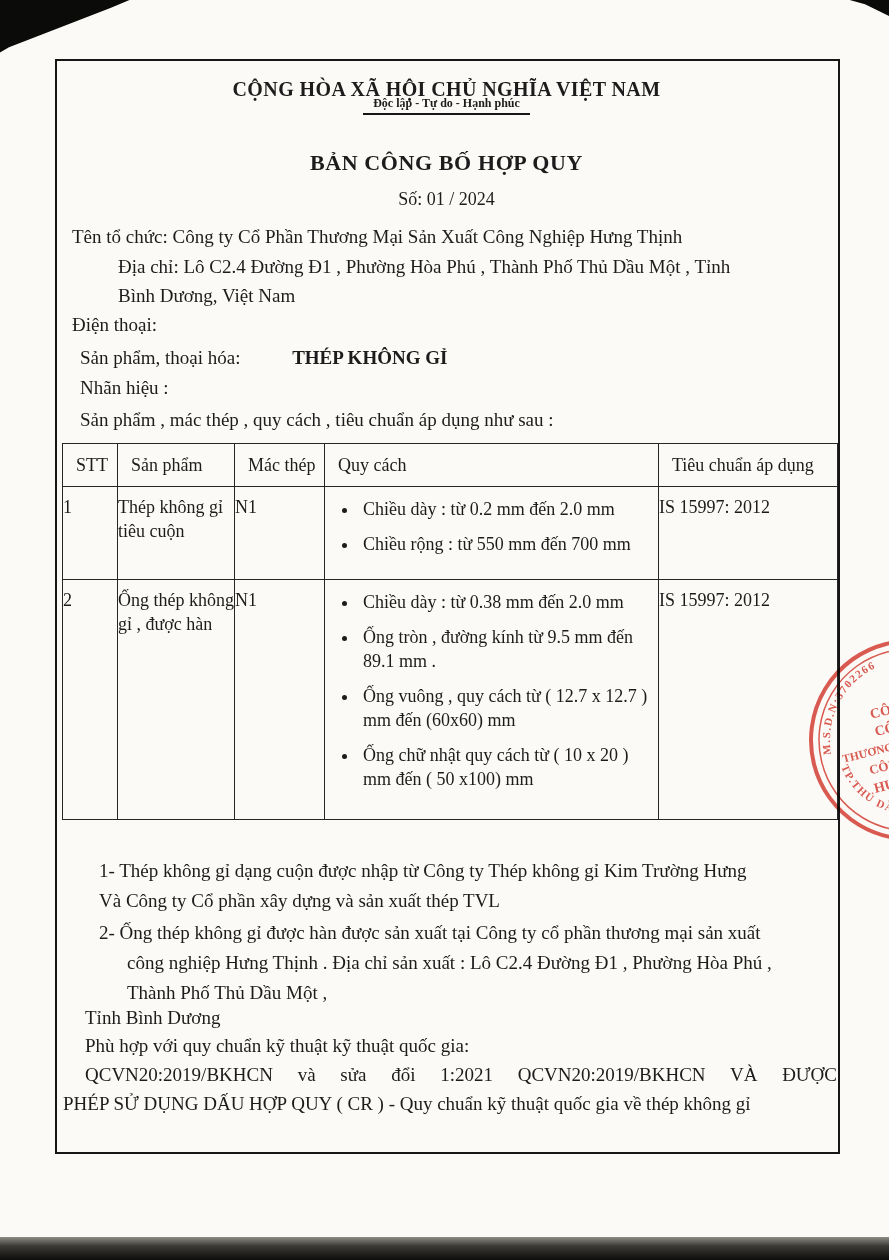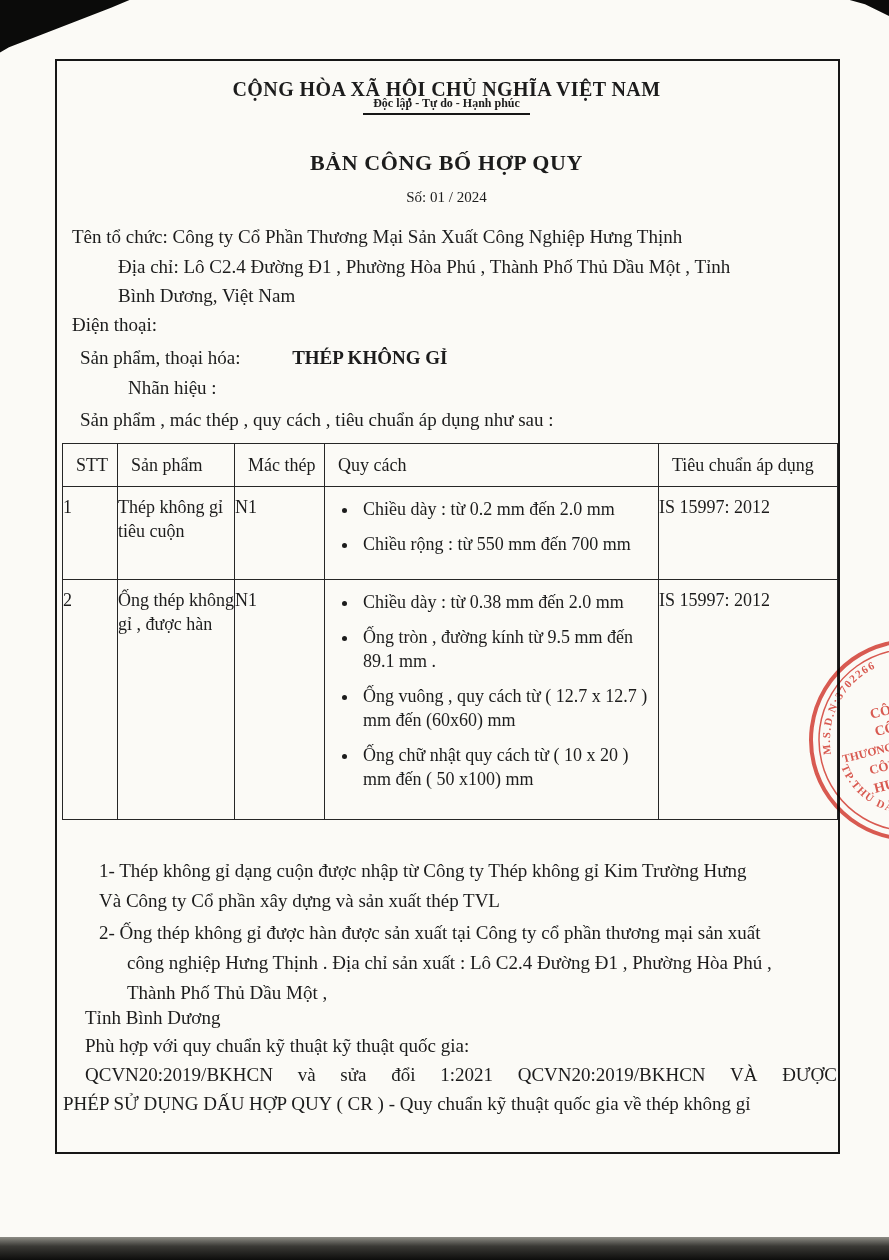--- a/index.html
+++ b/index.html
@@ -21,29 +21,29 @@
     background:linear-gradient(180deg,#8d8c85 0%,#3a3935 40%,#0d0d0c 100%);}
   
   .frame{position:absolute;left:55px;top:59px;width:781px;height:1091px;
     border:2px solid #161616;}
   
   .center-band{position:absolute;left:55px;width:783px;text-align:center;}
   .h-national{top:78px;font-size:20px;font-weight:bold;letter-spacing:.4px;}
   .h-motto{top:96px;font-size:12px;font-weight:bold;}
   .h-motto span{display:inline-block;border-bottom:2px solid #161616;padding:0 10px 2px 10px;}
   .h-title{top:150px;font-size:22px;font-weight:bold;letter-spacing:.6px;}
-  .h-number{top:189px;font-size:15px;}
+  .h-number{top:189px;font-size:18px;}
   
   .para{position:absolute;font-size:19px;line-height:29px;}
   .p-org{left:72px;top:222px;width:752px;}
   .p-addr{left:72px;top:252px;width:740px;margin-left:46px;}
   .p-phone{left:72px;top:310px;}
   .p-product{left:80px;top:343px;}
   .p-product b{font-weight:bold;margin-left:47px;}
-  .p-brand{left:80px;top:373px;margin-left:48px;}
+  .p-brand{left:80px;top:373px;}
   .p-intro{left:80px;top:405px;}
   
   table.spec{position:absolute;left:62px;top:443px;width:775px;
     border-collapse:collapse;table-layout:fixed;font-size:18px;}
   table.spec th,table.spec td{border:1.5px solid #262626;vertical-align:top;
     padding:8px 0;font-weight:normal;text-align:left;}
   table.spec th{height:26px;vertical-align:middle;padding-left:13px;}
   th.c-stt,td.c-stt{text-align:center;padding-left:4px;}
   td{line-height:24px;}
   td.c-sp{padding-left:13px;padding-right:10px;}

